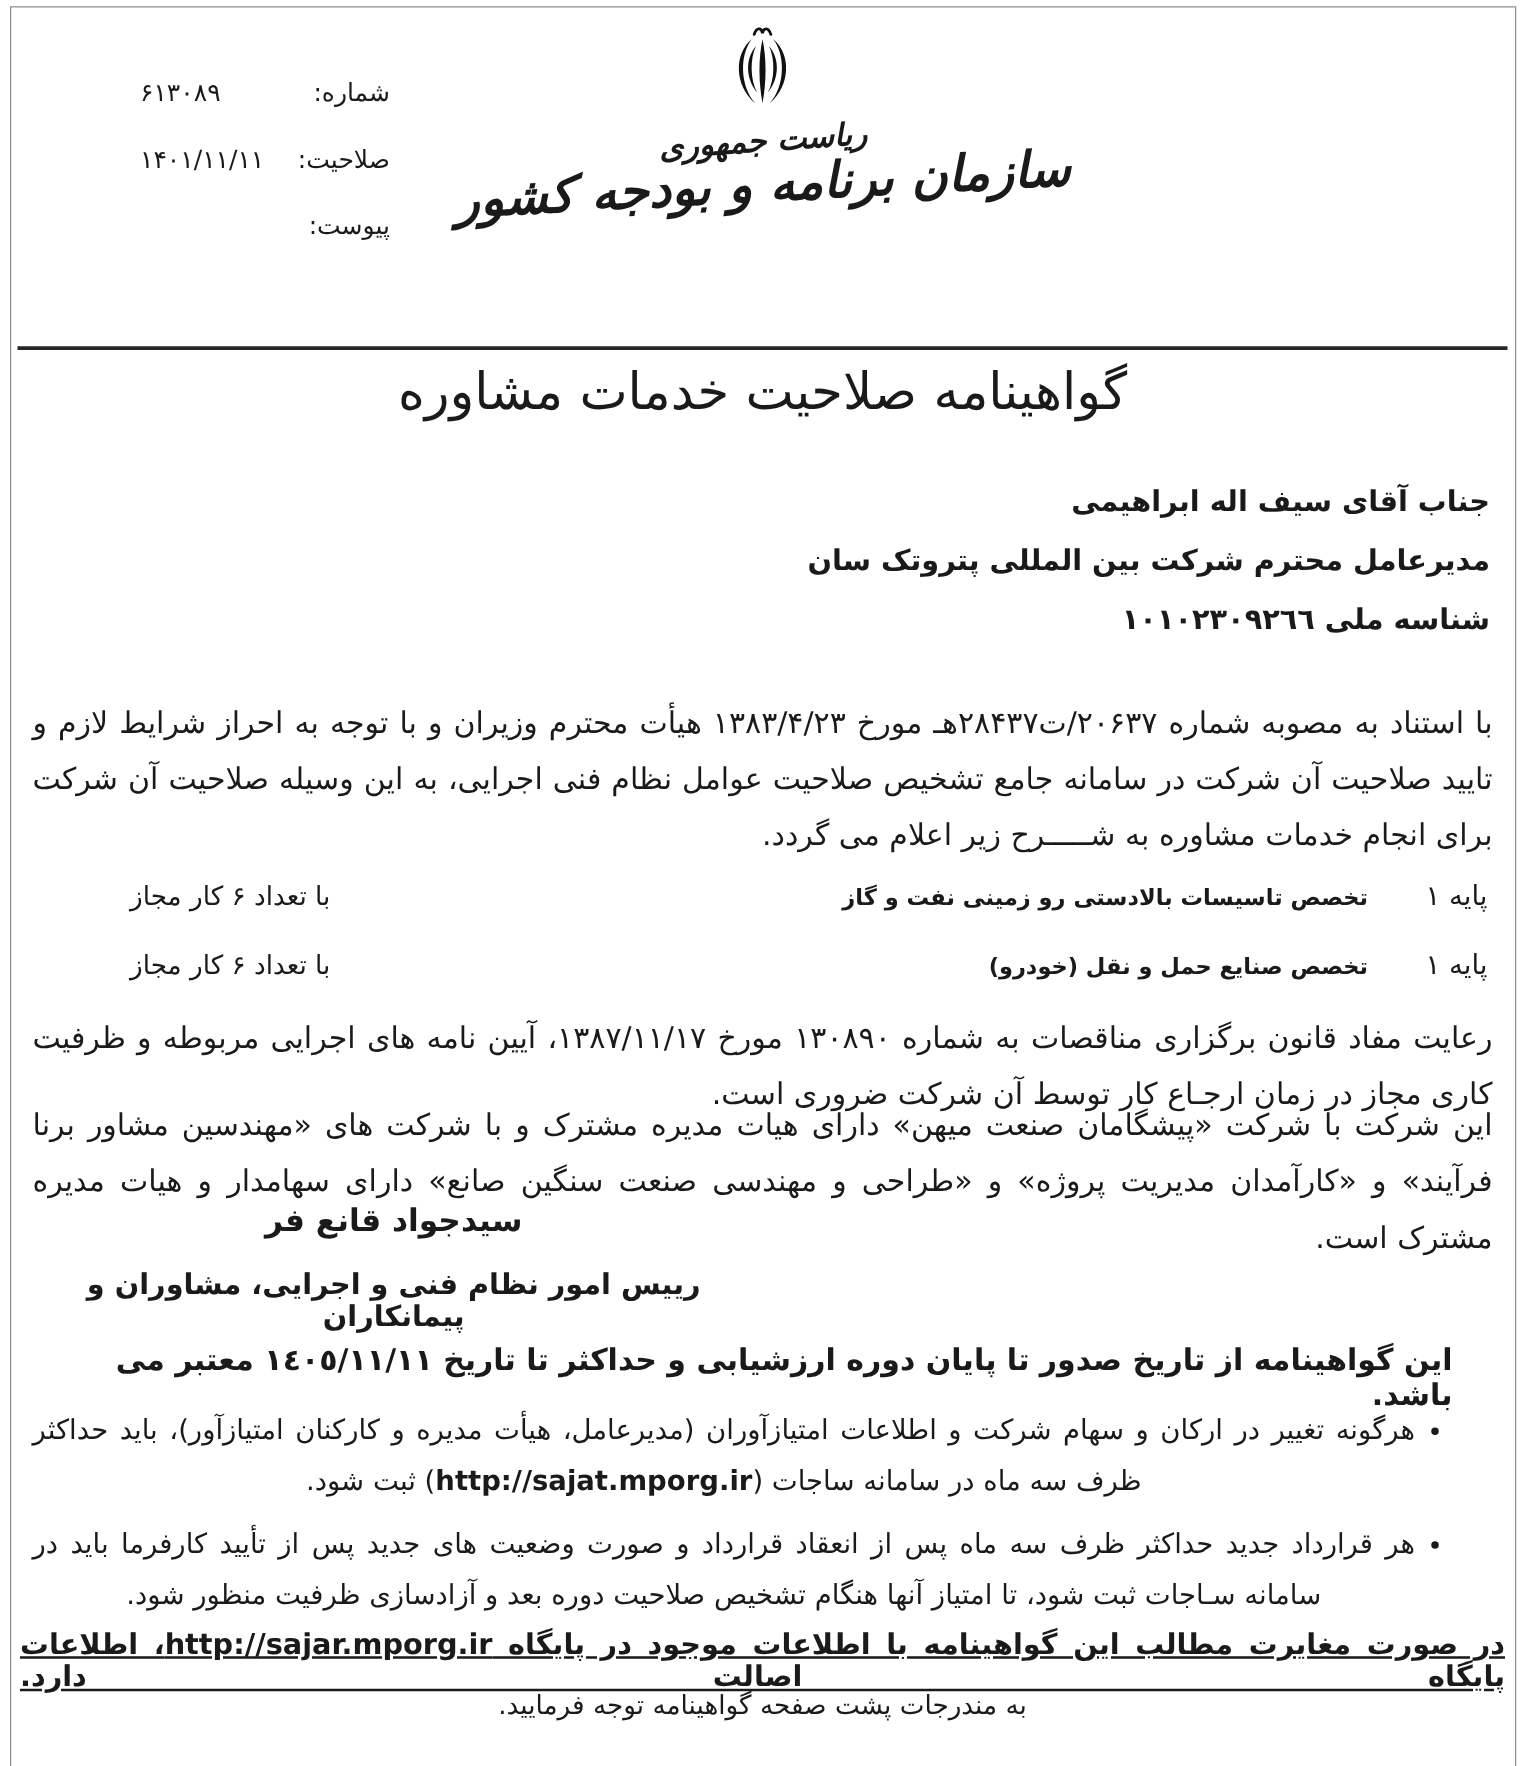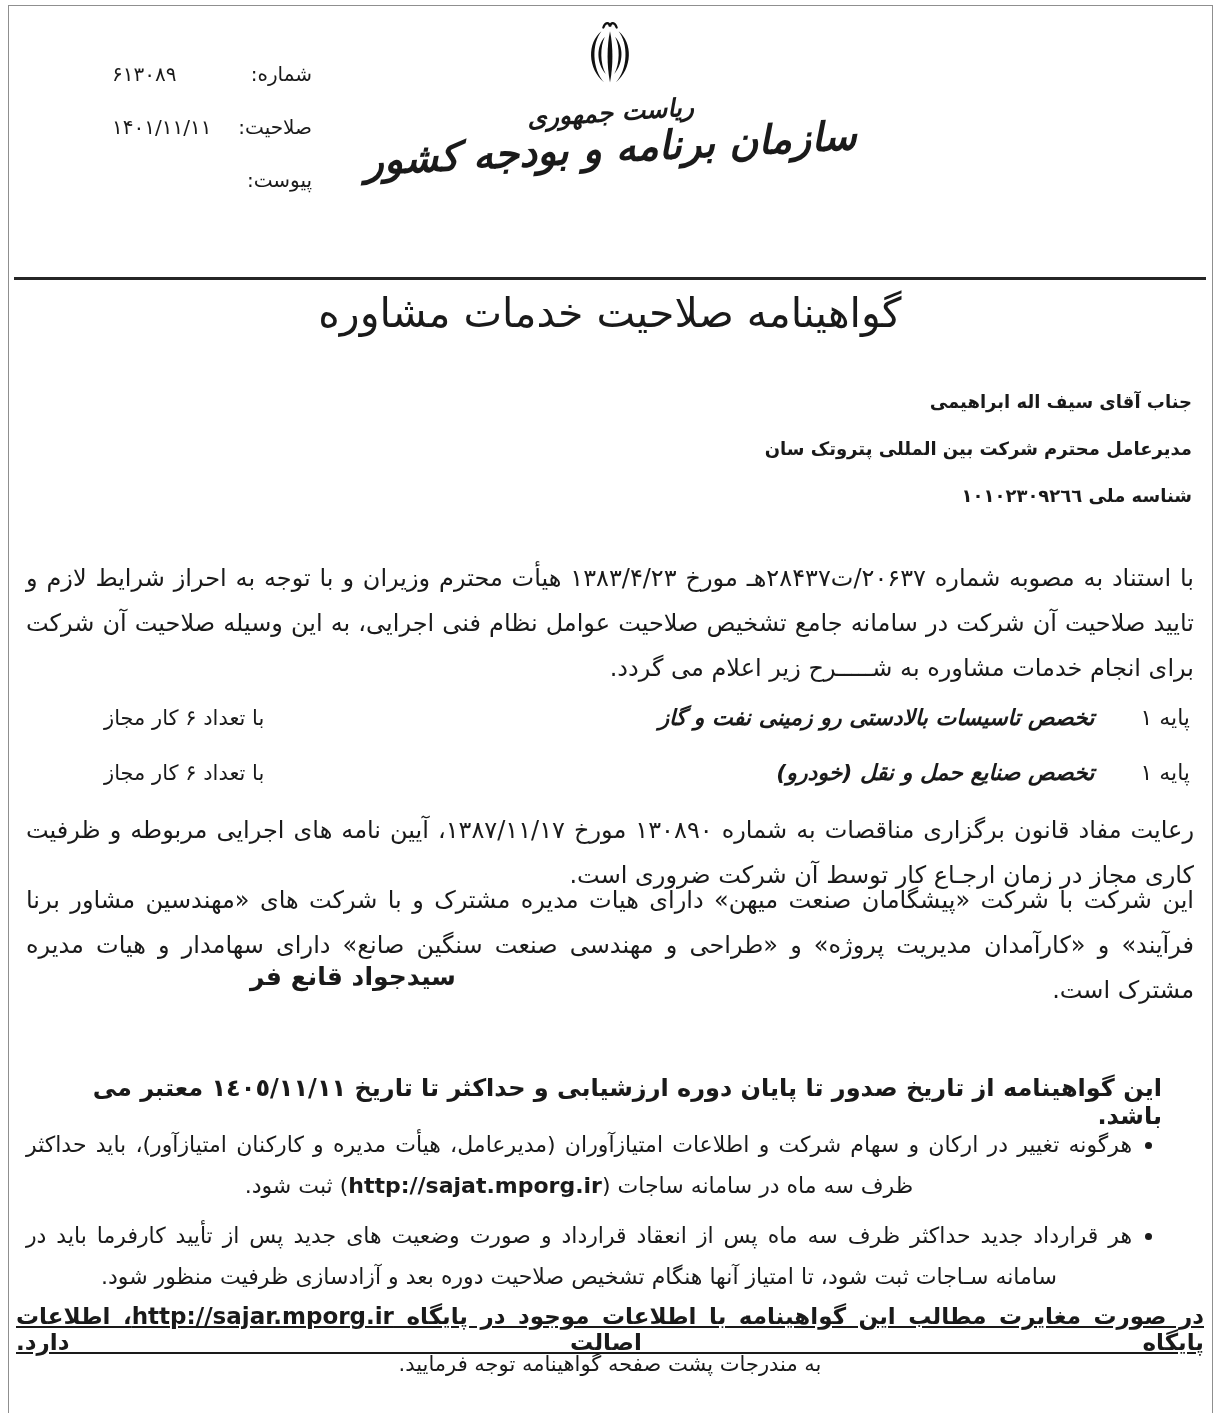--- a/index.html
+++ b/index.html
@@ -19,37 +19,37 @@
   
   .org{position:absolute;top:18px;left:0;right:0;display:flex;flex-direction:column;align-items:center;}
   .emblem{width:62px;height:76px;display:block;}
   .org-super{font-size:25px;font-weight:bold;font-style:italic;margin-top:4px;transform:rotate(-4deg);}
   .org-name{font-size:40px;font-weight:bold;font-style:italic;margin-top:-2px;transform:rotate(-3deg);}
 
   .rule{position:absolute;top:277px;left:14px;width:1192px;height:3px;background:#262626;}
 
   .title{position:absolute;top:289px;left:0;right:0;margin:0;text-align:center;font-size:41px;font-weight:500;}
 
-  .addressee{position:absolute;top:382px;right:28px;left:28px;font-weight:bold;font-size:18px;}
+  .addressee{position:absolute;top:382px;right:28px;left:28px;font-weight:bold;font-size:23px;}
   .addressee div{height:47px;line-height:40px;}
 
   .para{position:absolute;right:26px;left:26px;margin:0;font-size:24px;line-height:45px;text-align:justify;}
   .p1{top:556px;}
   .p2{top:808px;}
   .p3{top:878px;}
 
   .qual{position:absolute;right:30px;left:104px;display:flex;justify-content:space-between;align-items:baseline;}
   .q1{top:705px;}
   .q2{top:760px;}
   .qual-right{display:flex;gap:46px;align-items:baseline;}
   .grade{font-size:22px;}
-  .spec{font-size:22px;font-weight:bold;font-style:italic;}
+  .spec{font-size:18px;font-weight:bold;}
   .capacity{font-size:21px;text-align:right;}
 
-  .signature{position:absolute;top:962px;left:10px;width:610px;text-align:center;font-weight:bold;padding-left:38px;}
+  .signature{position:absolute;top:962px;left:10px;width:610px;text-align:center;font-weight:bold;}
   .sig-name{font-size:25px;margin-bottom:24px;}
   .sig-title{font-size:23px;}
 
   .validity{position:absolute;top:1074px;right:58px;left:30px;margin:0;font-size:24px;font-weight:bold;text-align:right;}
 
   .notes{position:absolute;top:1124px;right:88px;left:26px;margin:0;padding:0;font-size:22px;line-height:41px;list-style:disc outside;}
   .notes li{margin-bottom:9px;text-align:justify;text-align-last:center;}
   .notes .url{direction:ltr;unicode-bidi:isolate;font-weight:bold;}
 
   .footer-warning{position:absolute;top:1303px;right:16px;left:16px;margin:0;font-size:23px;font-weight:bold;
@@ -122,20 +122,21 @@
       <span class="spec">تخصص صنایع حمل و نقل (خودرو)</span>
     </span>
     <span class="capacity">با تعداد ۶ کار مجاز</span>
   </div>
 
   <p class="para p2">رعایت مفاد قانون برگزاری مناقصات به شماره ۱۳۰۸۹۰ مورخ ۱۳۸۷/۱۱/۱۷، آیین نامه های اجرایی مربوطه و ظرفیت کاری مجاز در زمان ارجـاع کار توسط آن شرکت ضروری است.</p>
   <p class="para p3">این شرکت با شرکت «پیشگامان صنعت میهن» دارای هیات مدیره مشترک و با شرکت های «مهندسین مشاور برنا فرآیند» و «کارآمدان مدیریت پروژه» و «طراحی و مهندسی صنعت سنگین صانع» دارای سهامدار و هیات مدیره مشترک است.</p>
 
   <div class="signature">
     <div class="sig-name">سیدجواد قانع فر</div>
+    <div class="sig-title">رییس امور نظام فنی و اجرایی، مشاوران و پیمانکاران</div>
   </div>
 
   <p class="validity">این گواهینامه از تاریخ صدور تا پایان دوره ارزشیابی و حداکثر تا تاریخ ١٤٠٥/١١/١١ معتبر می باشد.</p>
 
   <ul class="notes">
     <li><span>هرگونه تغییر در ارکان و سهام شرکت و اطلاعات امتیازآوران (مدیرعامل، هیأت مدیره و کارکنان امتیازآور)، باید حداکثر ظرف سه ماه در سامانه ساجات (</span><span class="url">http://sajat.mporg.ir</span><span>) ثبت شود.</span></li>
     <li><span>هر قرارداد جدید حداکثر ظرف سه ماه پس از انعقاد قرارداد و صورت وضعیت های جدید پس از تأیید کارفرما باید در سامانه سـاجات ثبت شود، تا امتیاز آنها هنگام تشخیص صلاحیت دوره بعد و آزادسازی ظرفیت منظور شود.</span><span class="url"></span><span></span></li>
   </ul>
 
   <p class="footer-warning"><span>در صورت مغایرت مطالب این گواهینامه با اطلاعات موجود در پایگاه </span><span class="url">http://sajar.mporg.ir</span><span>، اطلاعات پایگاه اصالت دارد.</span></p>

